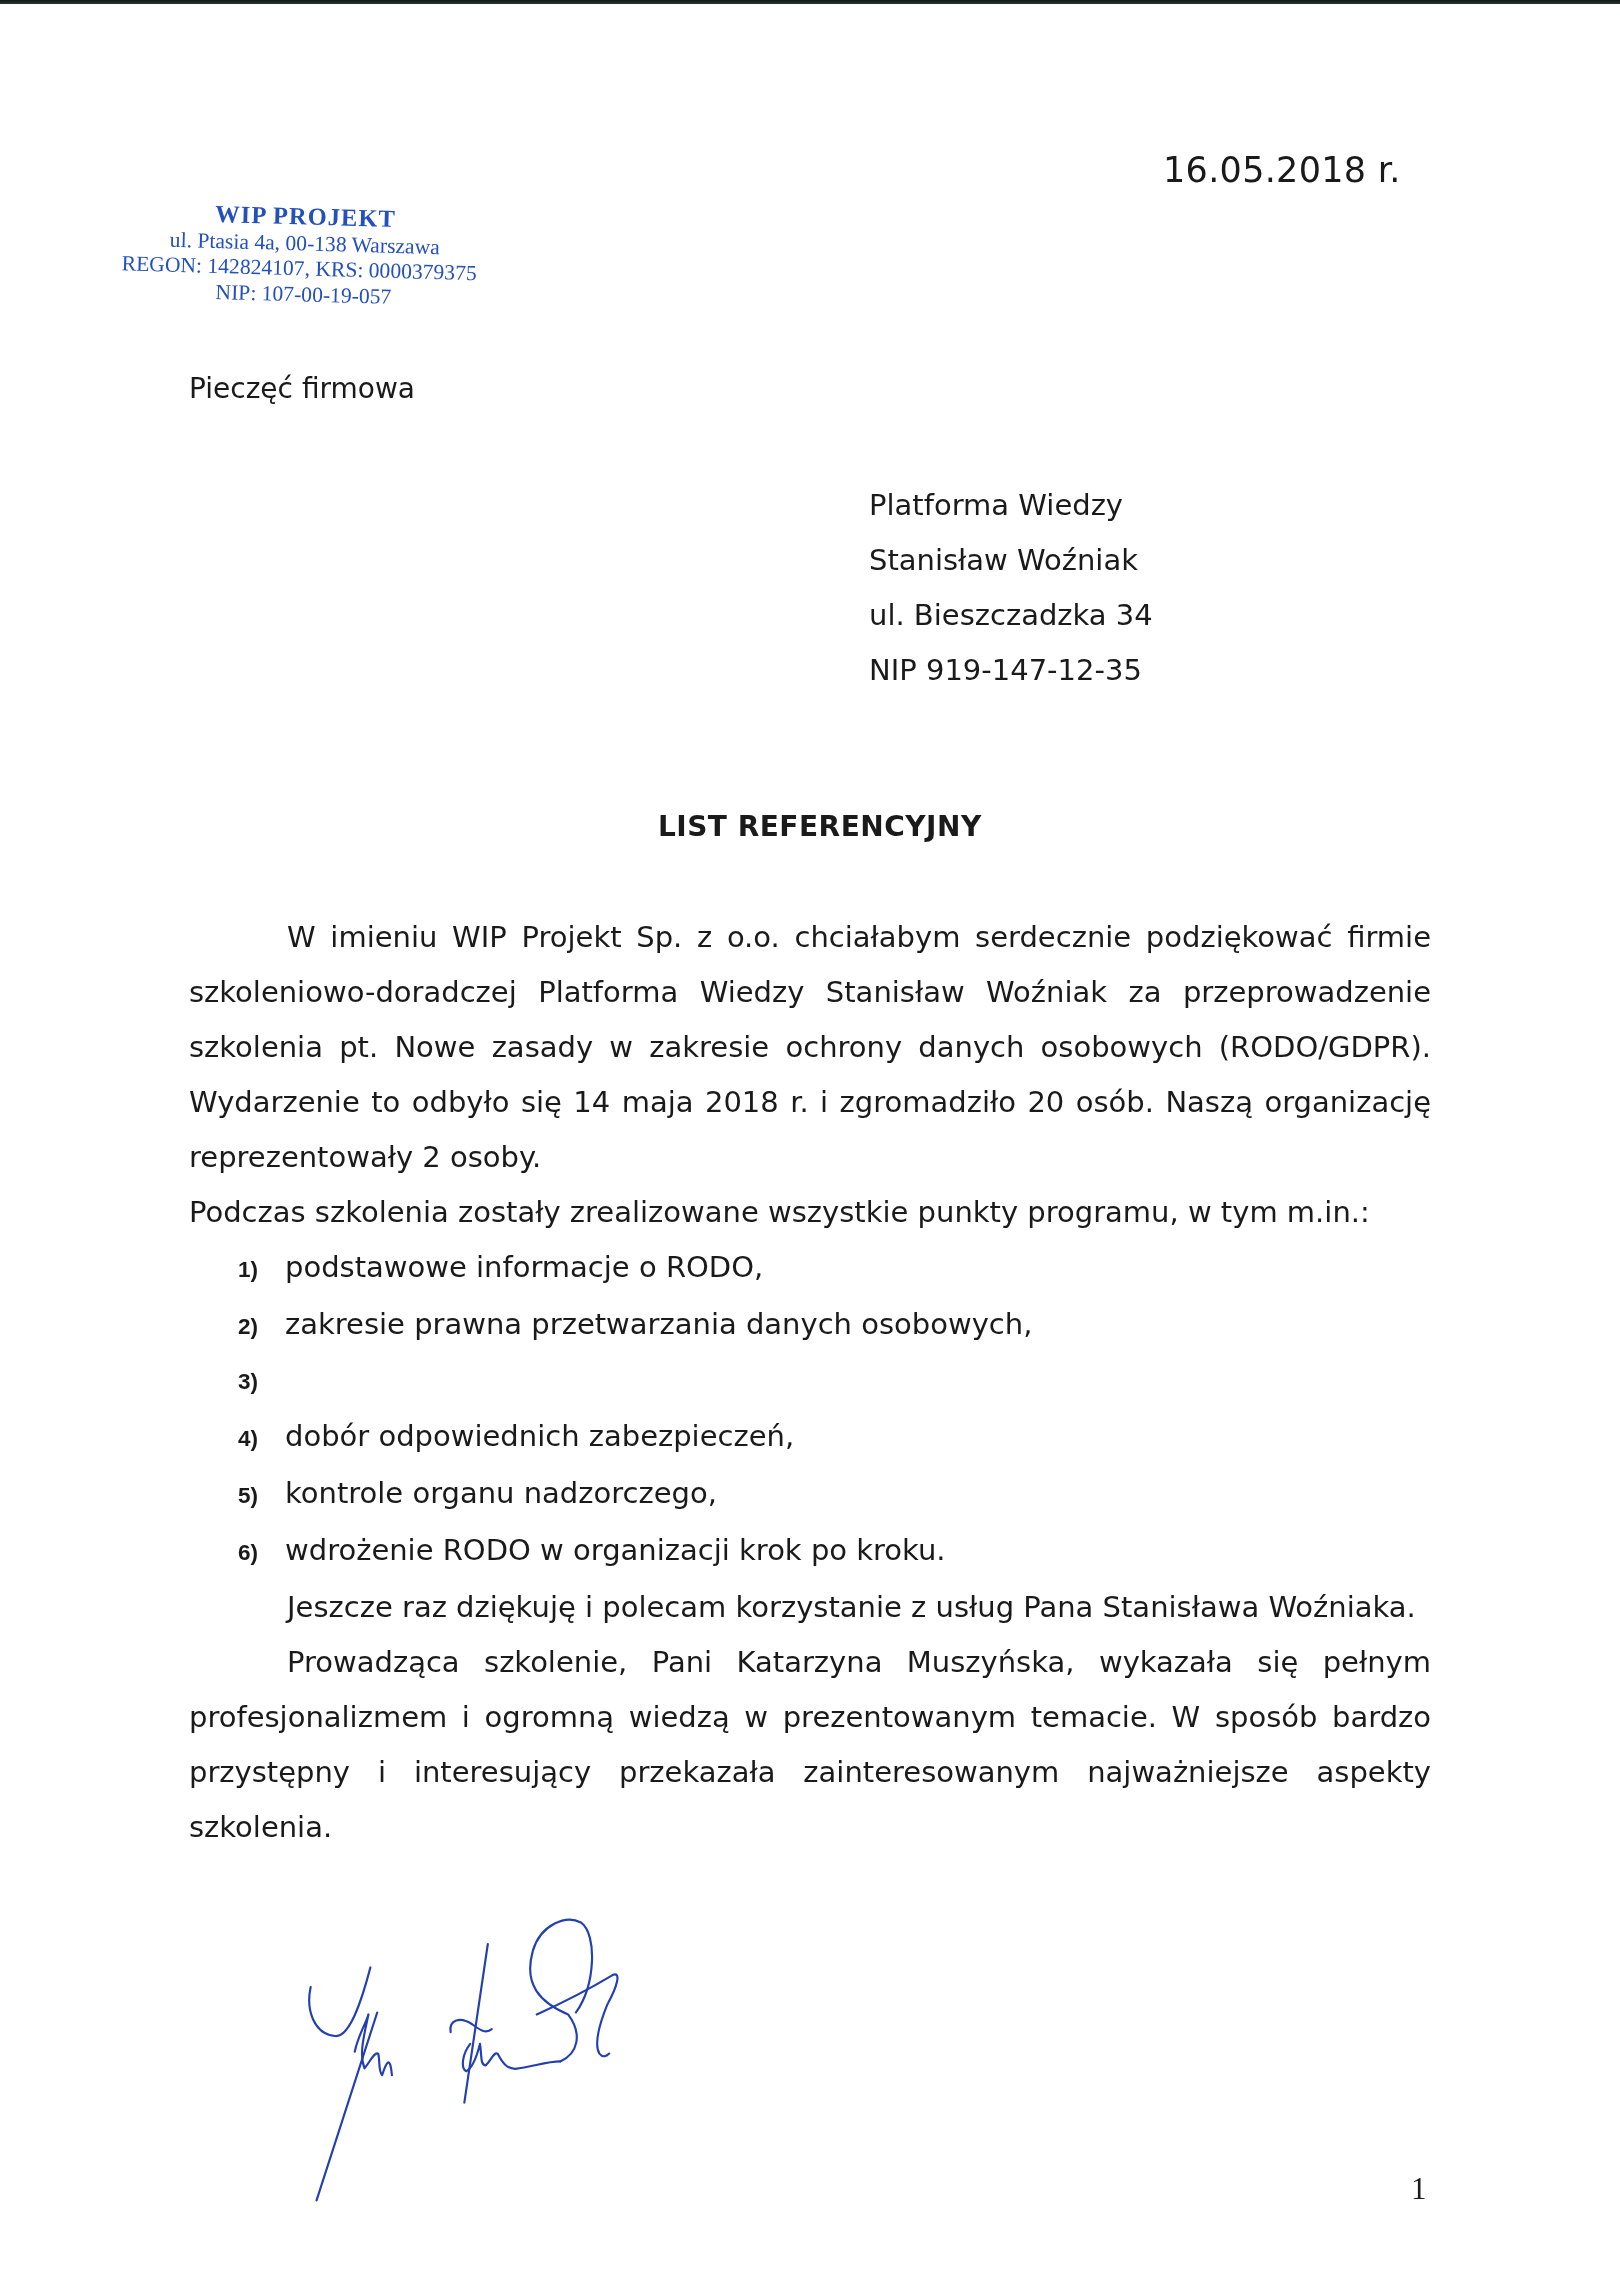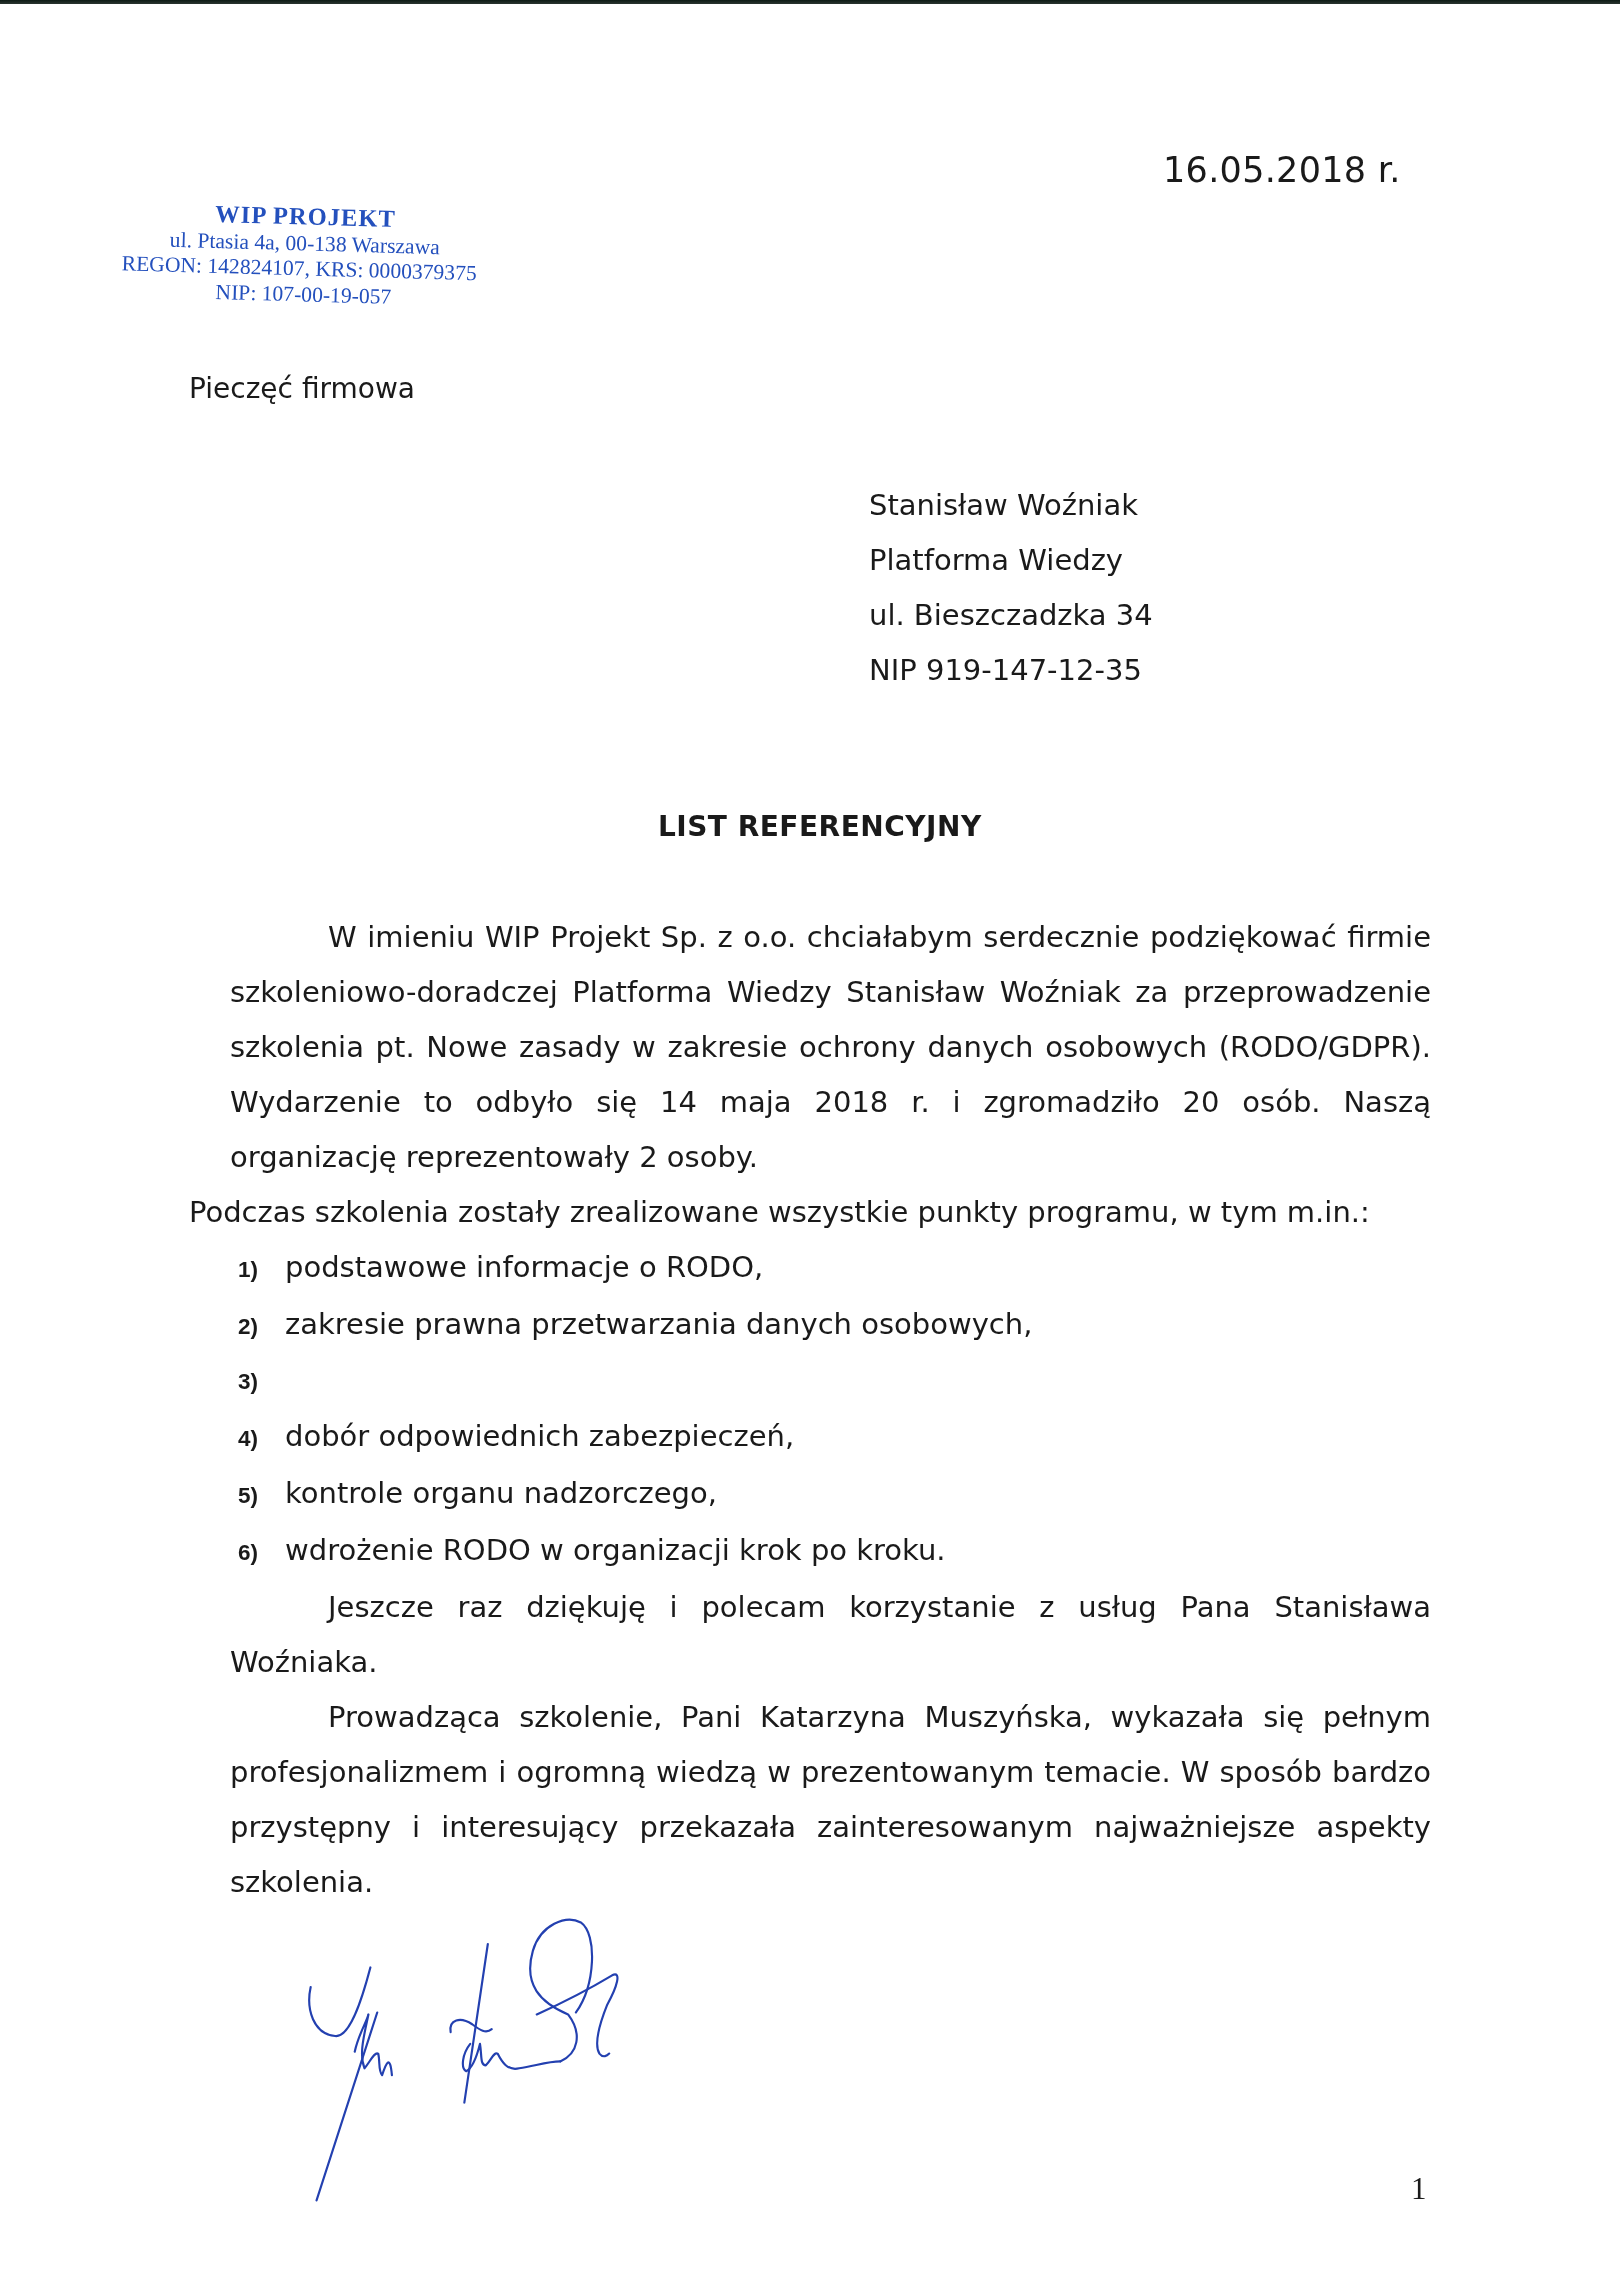--- a/index.html
+++ b/index.html
@@ -83,21 +83,21 @@
       top: 910px;
       width: 1242px;
       font-size: 29px;
       line-height: 55px;
     }
     .para {
       text-align: justify;
       text-align-last: left;
       margin: 0;
     }
-    .indent { text-indent: 98px; margin-left: 41px; }
+    .indent { text-indent: 98px; }
 
     .program-list {
       list-style: none;
       margin: 0;
       padding: 0;
     }
     .program-list li {
       display: flex;
       align-items: baseline;
       padding-left: 49px;
@@ -134,22 +134,22 @@
 <div class="abs stamp">
   <div class="stamp-name">WIP PROJEKT</div>
   <div class="stamp-line">ul. Ptasia 4a,  00-138 Warszawa</div>
   <div class="stamp-line l2">REGON: 142824107,  KRS: 0000379375</div>
   <div class="stamp-line">NIP: 107-00-19-057</div>
 </div>
 
 <div class="abs seal-label">Pieczęć firmowa</div>
 
 <div class="abs recipient">
+  <div>Platforma Wiedzy</div>
   <div>Stanisław Woźniak</div>
-  <div>Platforma Wiedzy</div>
   <div>ul. Bieszczadzka 34</div>
   <div>NIP 919-147-12-35</div>
 </div>
 
 <div class="abs title">LIST REFERENCYJNY</div>
 
 <div class="abs body-text">
   <p class="para indent">W imieniu WIP Projekt Sp. z o.o. chciałabym serdecznie podziękować firmie szkoleniowo-doradczej Platforma Wiedzy Stanisław Woźniak za przeprowadzenie szkolenia pt. Nowe zasady w zakresie ochrony danych osobowych (RODO/GDPR). Wydarzenie to odbyło się 14 maja 2018 r. i zgromadziło 20 osób. Naszą organizację reprezentowały 2 osoby.</p>
   <p class="para">Podczas szkolenia zostały zrealizowane wszystkie punkty programu, w tym m.in.:</p>
   <ol class="program-list">

